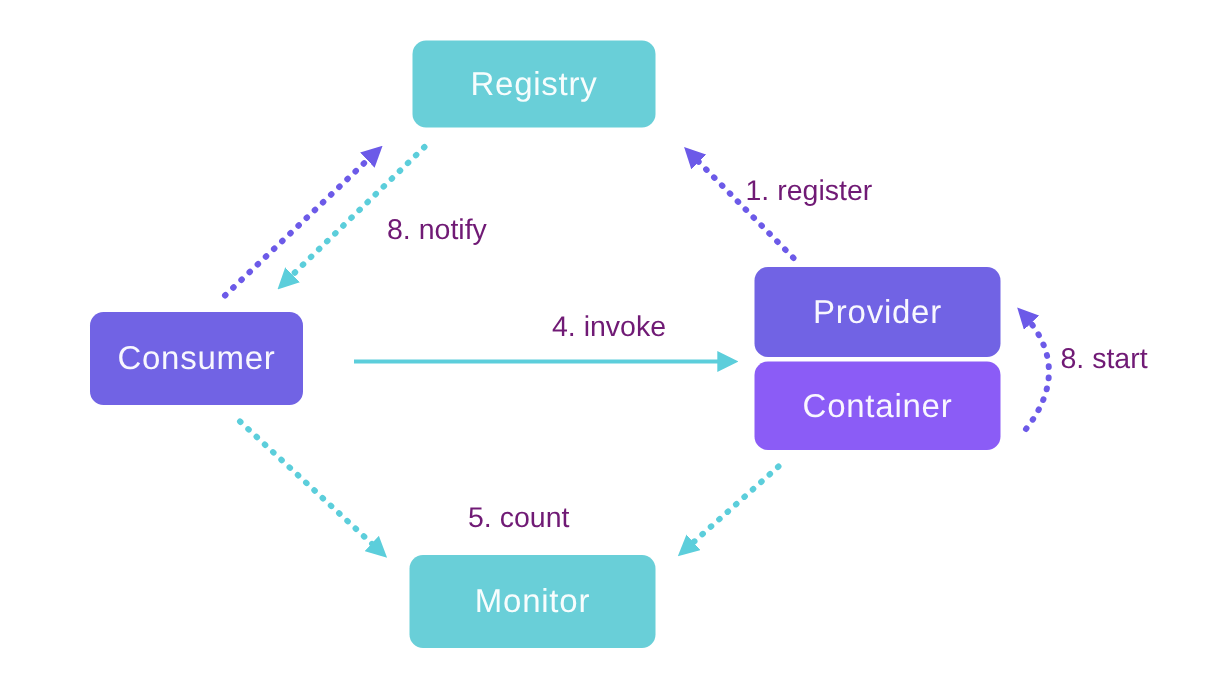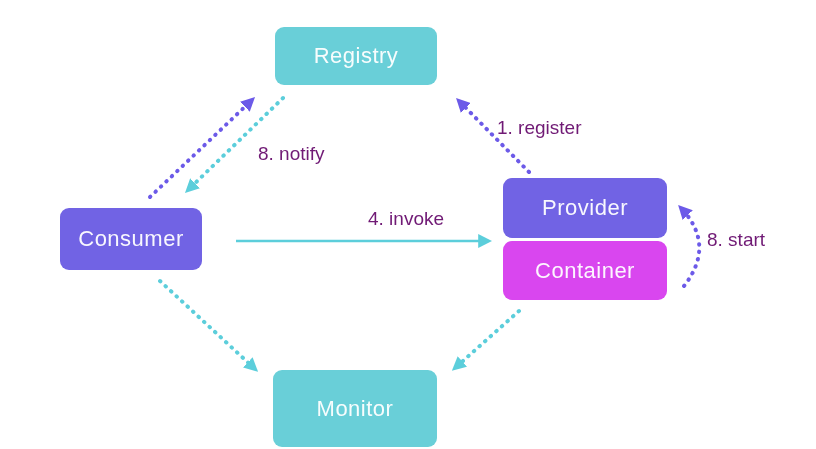--- a/index.html
+++ b/index.html
@@ -28,27 +28,27 @@
     display: flex;
     align-items: center;
     justify-content: center;
     color: rgba(255,255,255,0.95);
     font-size: 22px;
     letter-spacing: 0.5px;
     user-select: none;
   }
   .node-purple { background: #7163e4; }
   .node-teal   { background: #69cfd8; }
-  .node-tealgreen { background: #d946ef; }
+  .node-tealgreen { background: #8b5cf6; }
 
   .n-registry  { left: 275px; top: 27px;  width: 162px; height: 58px; }
   .n-provider  { left: 503px; top: 178px; width: 164px; height: 60px; }
   .n-container { left: 503px; top: 241px; width: 164px; height: 59px; }
   .n-consumer  { left: 60px;  top: 208px; width: 142px; height: 62px; }
-  .n-monitor   { left: 273px; top: 370px; width: 164px; height: 77px; }
+  .n-monitor   { left: 273px; top: 370px; width: 164px; height: 62px; }
 
   .edge-label {
     position: absolute;
     color: #701a75;
     font-size: 19px;
     white-space: nowrap;
     user-select: none;
   }
   .l-subscribe { left: 68px;  top: 142px; }
   .l-notify    { left: 258px; top: 143px; }
@@ -107,16 +107,17 @@
     <span>Monitor</span>
   </div>
 
 
   <div class="edge-label l-notify">8. notify</div>
 
   <div class="edge-label l-register">1. register</div>
 
   <div class="edge-label l-invoke">4. invoke</div>
 
+  <div class="edge-label l-count">5. count</div>
 
   <div class="edge-label l-start">8. start</div>
 
 </div>
 
 </body></html>

